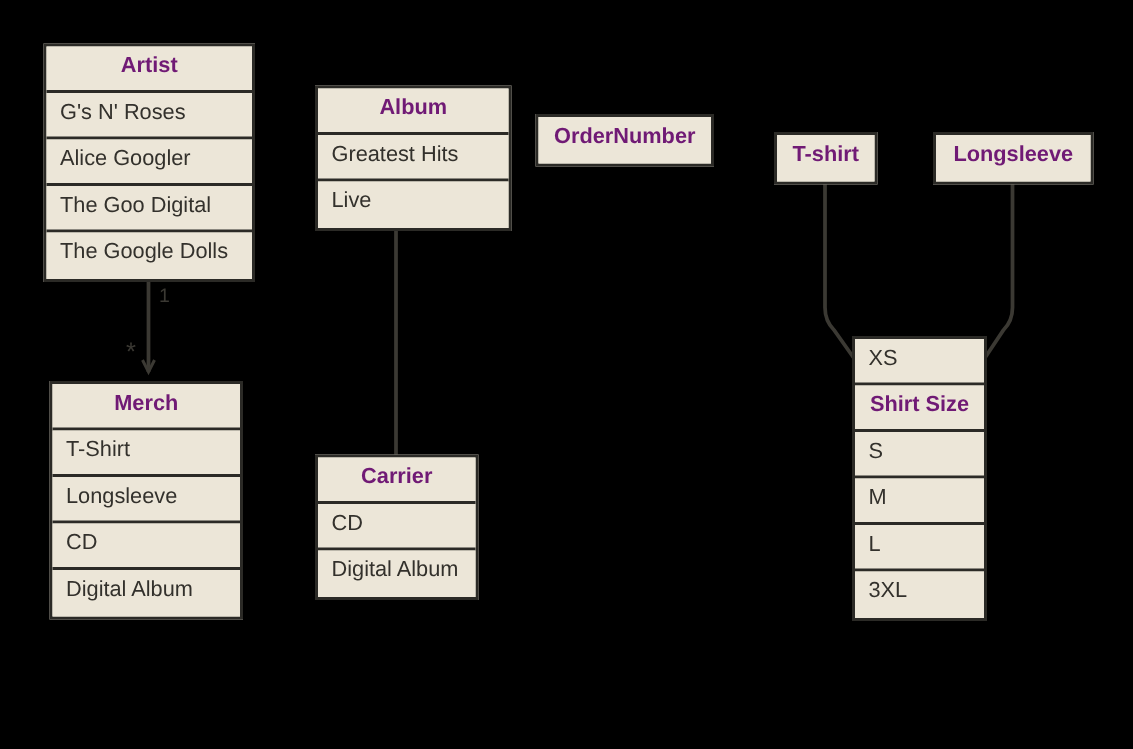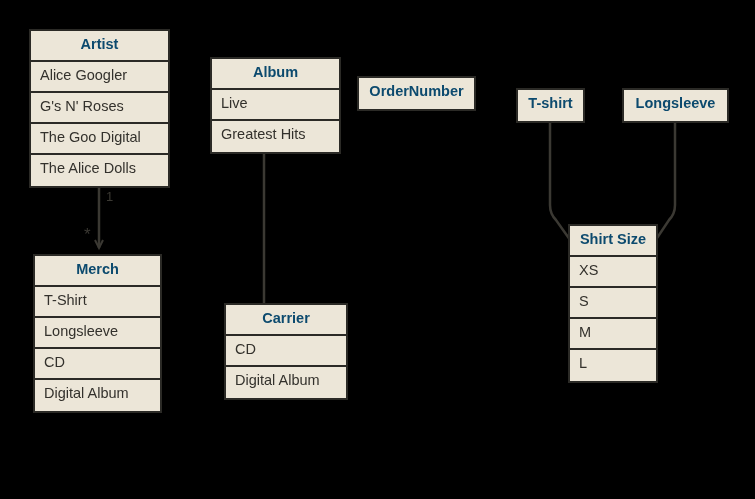--- a/index.html
+++ b/index.html
@@ -41,21 +41,21 @@
     border-bottom: 2px solid #2b2a26;
     white-space: nowrap;
     overflow: hidden;
   }
   .row:last-child {
     border-bottom: none;
   }
   .row.header {
     font-weight: bold;
     text-align: center;
-    color: #0c4a6e;
+    color: #701a75;
     padding: 0 6px;
   }
   .row.single {
     border-bottom: none;
   }
   .mult {
     position: absolute;
     color: #3b3933;
     font-size: 13px;
     line-height: 13px;
@@ -82,62 +82,63 @@
 
     <line x1="264" y1="152" x2="264" y2="305" stroke="#3b3933" stroke-width="2.5"></line>
 
     <path d="M550,118 L550,205 Q550,214 556,220 L573,244" fill="none" stroke="#3b3933" stroke-width="2.5"></path>
 
     <path d="M675,118 L675,205 Q675,214 669,220 L653,244" fill="none" stroke="#3b3933" stroke-width="2.5"></path>
   </svg>
 
   <div class="entity" style="left:29px; top:29px; width:141px;">
     <div class="row header">Artist</div>
+    <div class="row">G's N' Roses</div>
     <div class="row">Alice Googler</div>
-    <div class="row">G's N' Roses</div>
     <div class="row">The Goo Digital</div>
-    <div class="row">The Alice Dolls</div>
+    <div class="row">The Google Dolls</div>
   </div>
 
   <div class="mult" style="left:106px; top:190px;">1</div>
   <div class="mult star" style="left:84px; top:228px;">*</div>
 
   <div class="entity" style="left:33px; top:254px; width:129px;">
     <div class="row header">Merch</div>
     <div class="row">T-Shirt</div>
     <div class="row">Longsleeve</div>
     <div class="row">CD</div>
     <div class="row">Digital Album</div>
   </div>
 
   <div class="entity" style="left:210px; top:57px; width:131px;">
     <div class="row header">Album</div>
+    <div class="row">Greatest Hits</div>
     <div class="row">Live</div>
-    <div class="row">Greatest Hits</div>
   </div>
 
-  <div class="entity" style="left:224px; top:303px; width:124px;">
+  <div class="entity" style="left:210px; top:303px; width:109px;">
     <div class="row header">Carrier</div>
     <div class="row">CD</div>
     <div class="row">Digital Album</div>
   </div>
 
   <div class="entity" style="left:357px; top:76px; width:119px;">
     <div class="row header">OrderNumber</div>
   </div>
 
   <div class="entity" style="left:516px; top:88px; width:69px;">
     <div class="row header single">T-shirt</div>
   </div>
 
   <div class="entity" style="left:622px; top:88px; width:107px;">
     <div class="row header single">Longsleeve</div>
   </div>
 
   <div class="entity" style="left:568px; top:224px; width:90px;">
+    <div class="row">XS</div>
     <div class="row header">Shirt Size</div>
-    <div class="row">XS</div>
     <div class="row">S</div>
     <div class="row">M</div>
     <div class="row">L</div>
+    <div class="row">3XL</div>
   </div>
 
 </div>
 
 </body></html>

